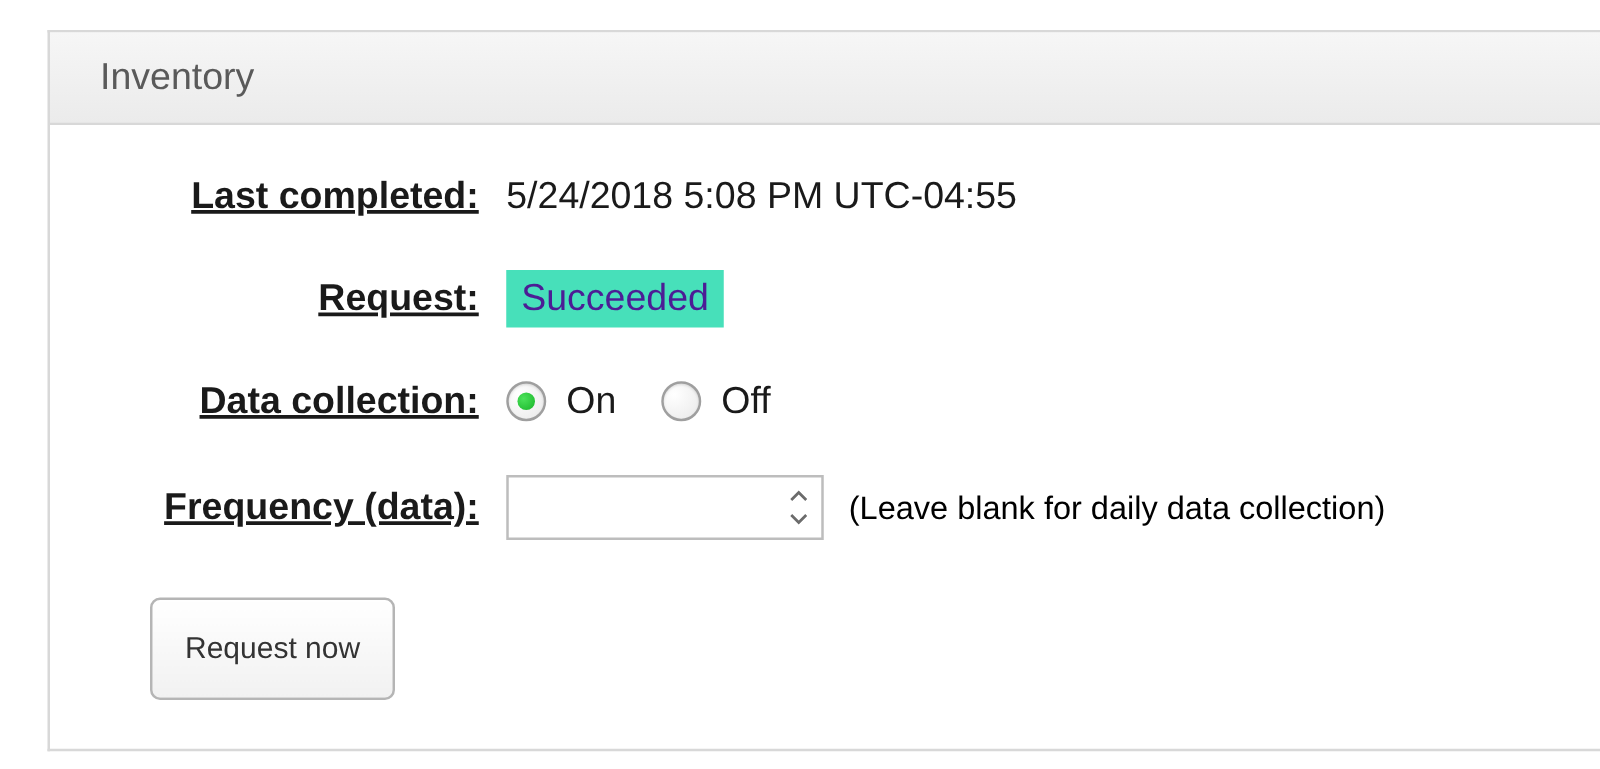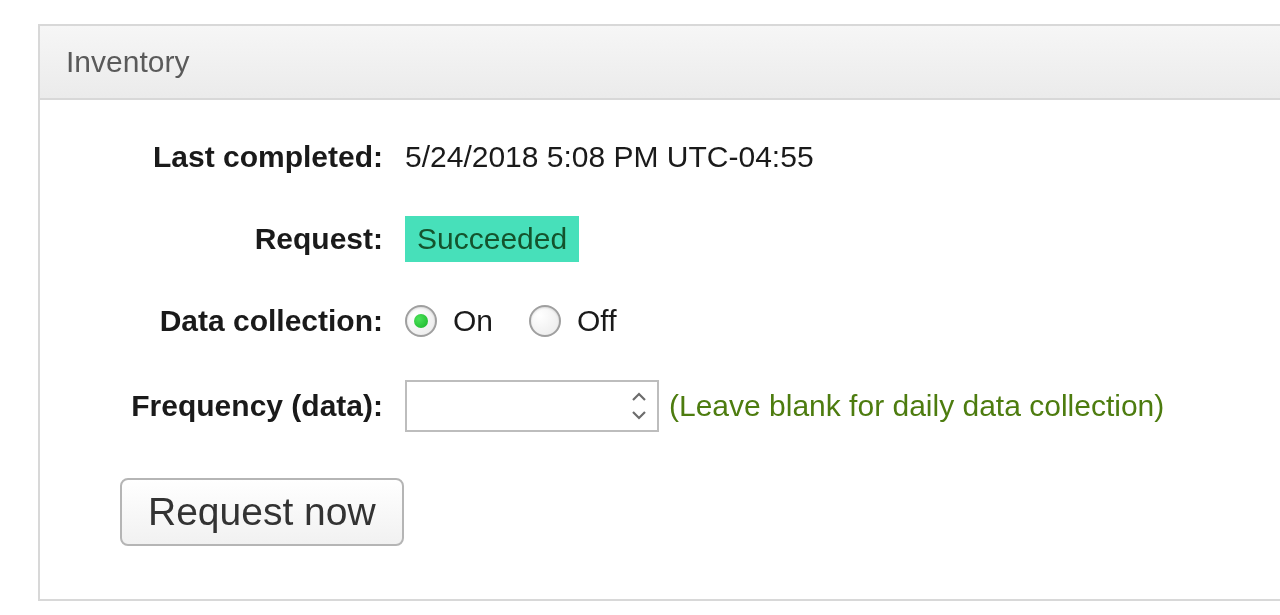--- a/index.html
+++ b/index.html
@@ -23,51 +23,52 @@
       border: 2px solid #d8d8d8;
       border-right: none;
       background: #ffffff;
     }
     .panel-header {
       height: 74px;
       background: linear-gradient(to bottom, #f6f6f6 0%, #ebebeb 100%);
       border-bottom: 2px solid #d8d8d8;
       display: flex;
       align-items: center;
-      padding-left: 26px;
+      padding-left: 40px;
       font-size: 30px;
       color: #5a5a5a;
       font-weight: 400;
     }
     .panel-body {
       padding: 40px 40px 30px 40px;
     }
     .form-row {
       display: flex;
       align-items: center;
       margin-bottom: 42px;
     }
     .form-label {
       width: 325px;
       text-align: right;
       font-size: 30px;
       color: #1a1a1a;
       font-weight: 700;
       padding-right: 22px;
+      text-decoration: underline;
     }
     .form-value {
       font-size: 30px;
       color: #1a1a1a;
       display: flex;
       align-items: center;
       gap: 0;
     }
     .status-badge {
       background: #47e0ba;
-      color: #14532d;
+      color: #4c1d95;
       padding: 6px 12px;
       font-size: 30px;
       display: inline-block;
     }
     .radio-group {
       display: flex;
       align-items: center;
     }
     .radio-option {
       display: flex;
@@ -129,34 +130,34 @@
       font-size: 16px;
       line-height: 14px;
       height: 18px;
       display: flex;
       align-items: center;
       justify-content: center;
       cursor: pointer;
       user-select: none;
     }
     .hint-text {
-      font-size: 30px;
-      color: #4d7c0f;
-      margin-left: 10px;
+      font-size: 26px;
+      color: #000000;
+      margin-left: 20px;
     }
     .action-row {
       margin-top: 46px;
       padding-left: 40px;
     }
     .btn {
       border: 2px solid #b5b5b5;
       border-radius: 8px;
       background: linear-gradient(to bottom, #ffffff, #f1f1f1);
-      padding: 10px 26px;
-      font-size: 39px;
+      padding: 25px 26px;
+      font-size: 24px;
       color: #333333;
       cursor: pointer;
     }
     .freq-row {
       margin-bottom: 0;
     }
   </style>
 </head>
 <body>
 

